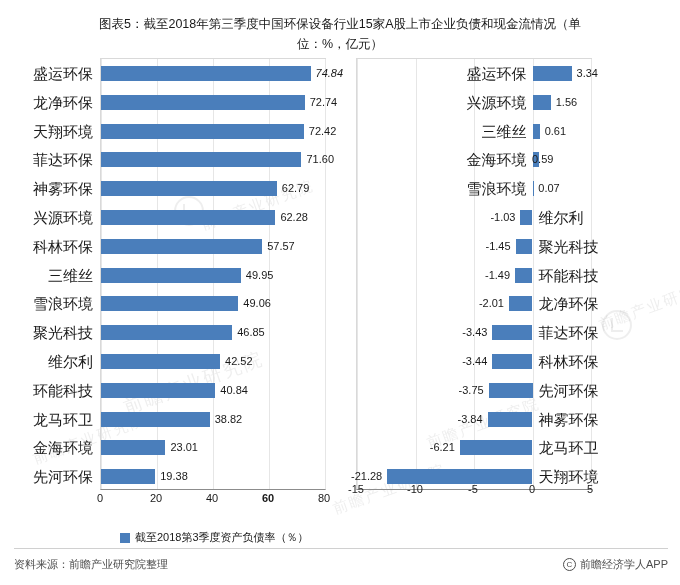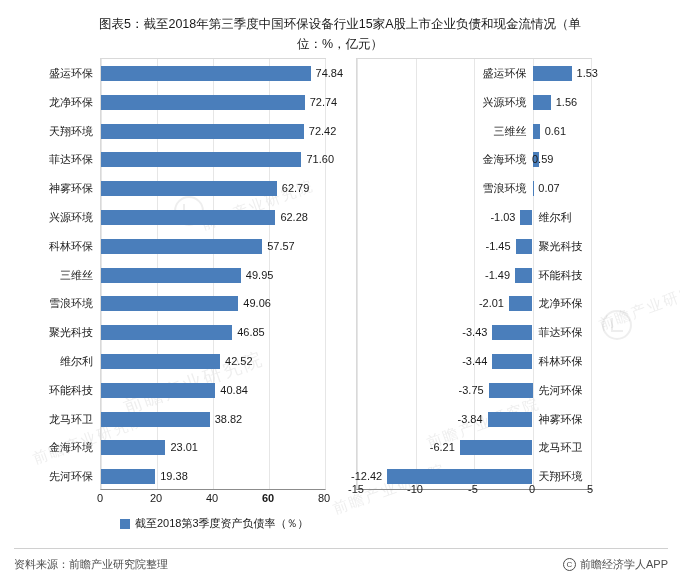--- a/index.html
+++ b/index.html
@@ -91,21 +91,21 @@
     background: #e6e6e6;
   }
 
   .bar {
     position: absolute;
     height: 15px;
     background: #4a7ebb;
   }
   .cat-label {
     position: absolute;
-    font-size: 11px;
+    font-size: 15px;
     color: #1a1a1a;
     white-space: nowrap;
     line-height: 15px;
   }
   .val-label {
     position: absolute;
     font-size: 11px;
     color: #1a1a1a;
     white-space: nowrap;
     line-height: 15px;
@@ -128,21 +128,21 @@
   .legend {
     position: absolute;
     top: 516px;
     font-size: 11px;
     color: #1a1a1a;
     display: flex;
     align-items: center;
     gap: 5px;
     white-space: nowrap;
   }
-  .legend.left  { left: 120px; }
+  .legend.left  { left: 120px; margin-top: 14px; }
   .legend.right { left: 418px; }
   .legend .swatch {
     width: 10px; height: 10px;
     background: #4a7ebb;
     display: inline-block;
   }
 
   
   .footer-line {
     position: absolute;
@@ -200,21 +200,21 @@
 
   <div class="panel left">
     <div class="plot" id="plot-left">
         <div class="gridline" style="left: 0px;"></div>
         <div class="gridline" style="left: 56px;"></div>
         <div class="gridline" style="left: 112px;"></div>
         <div class="gridline" style="left: 168px;"></div>
         <div class="gridline" style="left: 224px;"></div>
         <div class="bar" style="left: 0px; width: 209.552px; top: 7px;"></div>
         <div class="cat-label" style="right: 232px; top: 7px;">盛运环保</div>
-        <div class="val-label" style="left: 214.552px; top: 7px;">74.84</div>
+        <div class="val-label" style="left: 214.552px; top: 7px; font-style: italic;">74.84</div>
         <div class="bar" style="left: 0px; width: 203.672px; top: 36px;"></div>
         <div class="cat-label" style="right: 232px; top: 36px;">龙净环保</div>
         <div class="val-label" style="left: 208.672px; top: 36px;">72.74</div>
         <div class="bar" style="left: 0px; width: 202.776px; top: 65px;"></div>
         <div class="cat-label" style="right: 232px; top: 65px;">天翔环境</div>
         <div class="val-label" style="left: 207.776px; top: 65px;">72.42</div>
         <div class="bar" style="left: 0px; width: 200.48px; top: 93px;"></div>
         <div class="cat-label" style="right: 232px; top: 93px;">菲达环保</div>
         <div class="val-label" style="left: 205.48px; top: 93px;">71.60</div>
         <div class="bar" style="left: 0px; width: 175.812px; top: 122px;"></div>
@@ -262,21 +262,21 @@
 
   <div class="panel right">
     <div class="plot" id="plot-right">
         <div class="gridline" style="left: 0px;"></div>
         <div class="gridline" style="left: 59px;"></div>
         <div class="gridline" style="left: 117px;"></div>
         <div class="gridline" style="left: 176px;"></div>
         <div class="gridline" style="left: 234px;"></div>
         <div class="bar" style="left: 175.5px; width: 39.078px; top: 7px;"></div>
         <div class="cat-label" style="left: auto; right: 64.5px; top: 7px;">盛运环保</div>
-        <div class="val-label" style="left: 219.578px; top: 7px;">1.53</div>
+        <div class="val-label" style="left: 219.578px; top: 7px;">3.34</div>
         <div class="bar" style="left: 175.5px; width: 18.252px; top: 36px;"></div>
         <div class="cat-label" style="left: auto; right: 64.5px; top: 36px;">兴源环境</div>
         <div class="val-label" style="left: 198.752px; top: 36px;">1.56</div>
         <div class="bar" style="left: 175.5px; width: 7.137px; top: 65px;"></div>
         <div class="cat-label" style="left: auto; right: 64.5px; top: 65px;">三维丝</div>
         <div class="val-label" style="left: 187.637px; top: 65px;">0.61</div>
         <div class="bar" style="left: 175.5px; width: 6.903px; top: 93px;"></div>
         <div class="cat-label" style="left: auto; right: 64.5px; top: 93px;">金海环境</div>
         <div class="val-label" style="left: 175px; top: 93px;">0.59</div>
         <div class="bar" style="left: 175.5px; width: 1px; top: 122px;"></div>
@@ -304,21 +304,21 @@
         <div class="cat-label" style="left: 181.5px; top: 324px;">先河环保</div>
         <div class="val-label" style="left: auto; right: 107.375px; top: 324px;">-3.75</div>
         <div class="bar" style="left: 130.572px; width: 44.928px; top: 353px;"></div>
         <div class="cat-label" style="left: 181.5px; top: 353px;">神雾环保</div>
         <div class="val-label" style="left: auto; right: 108.428px; top: 353px;">-3.84</div>
         <div class="bar" style="left: 102.843px; width: 72.657px; top: 381px;"></div>
         <div class="cat-label" style="left: 181.5px; top: 381px;">龙马环卫</div>
         <div class="val-label" style="left: auto; right: 136.157px; top: 381px;">-6.21</div>
         <div class="bar" style="left: 30.186px; width: 145.314px; top: 410px;"></div>
         <div class="cat-label" style="left: 181.5px; top: 410px;">天翔环境</div>
-        <div class="val-label" style="left: auto; right: 208.814px; top: 410px;">-12.42</div>
+        <div class="val-label" style="left: auto; right: 208.814px; top: 410px;">-21.28</div>
       </div>
     <div class="axis-row" id="axis-right">
         <div class="axis-tick" style="left: -20px; top: 0px; width: 40px;">-15</div>
         <div class="axis-tick" style="left: 39px; top: 0px; width: 40px;">-10</div>
         <div class="axis-tick" style="left: 97px; top: 0px; width: 40px;">-5</div>
         <div class="axis-tick" style="left: 156px; top: 0px; width: 40px;">0</div>
         <div class="axis-tick" style="left: 214px; top: 0px; width: 40px;">5</div>
       </div>
   </div>
 

